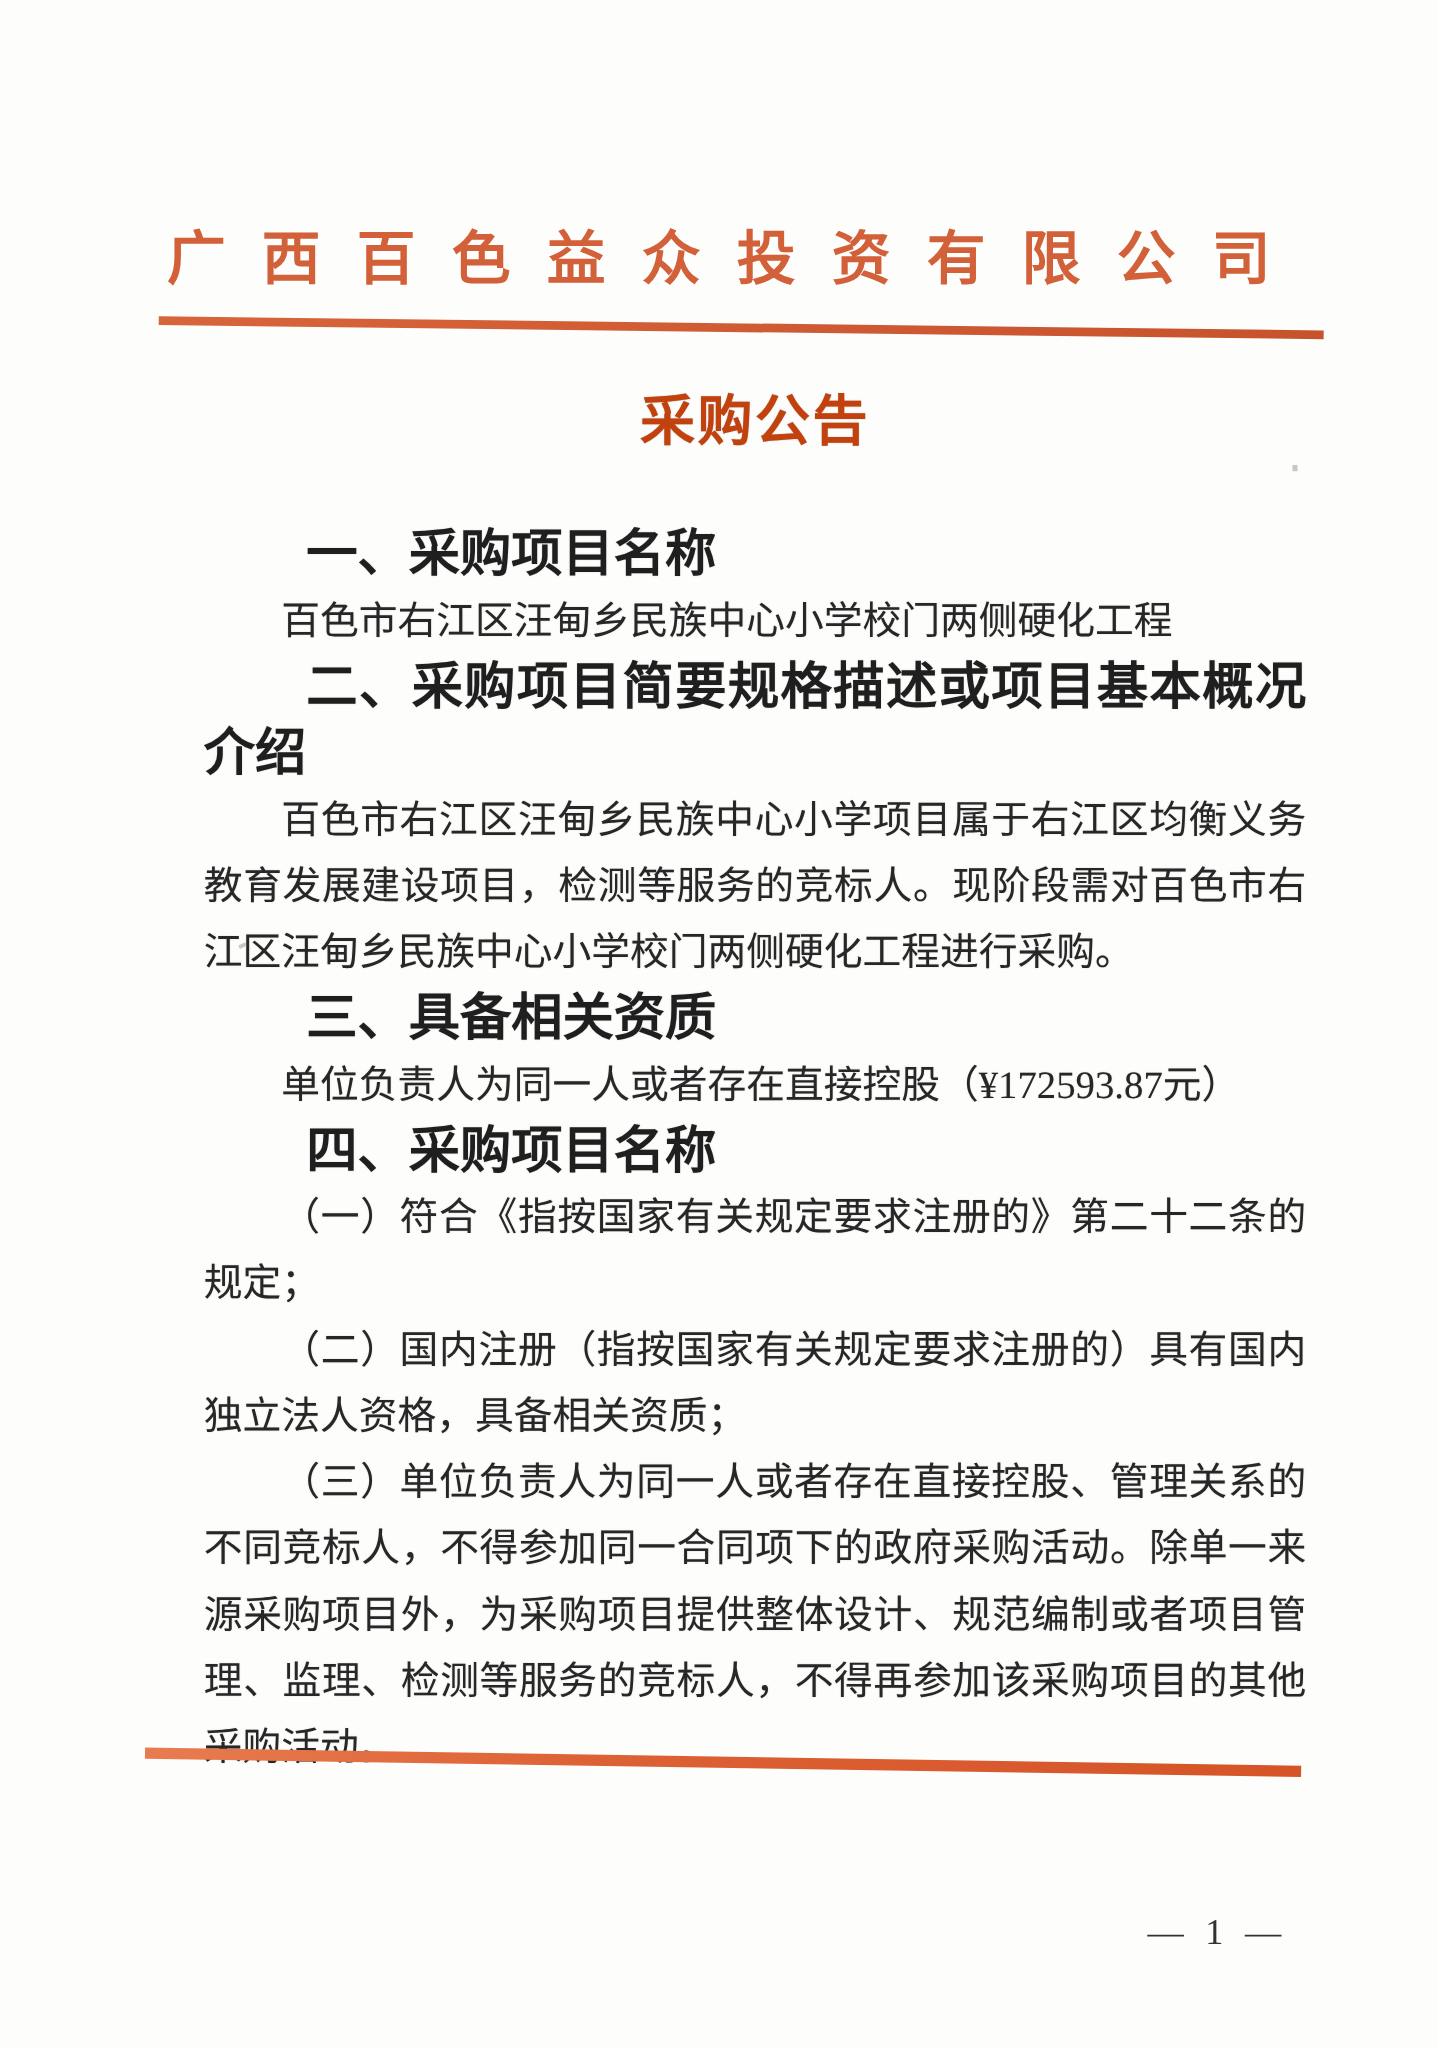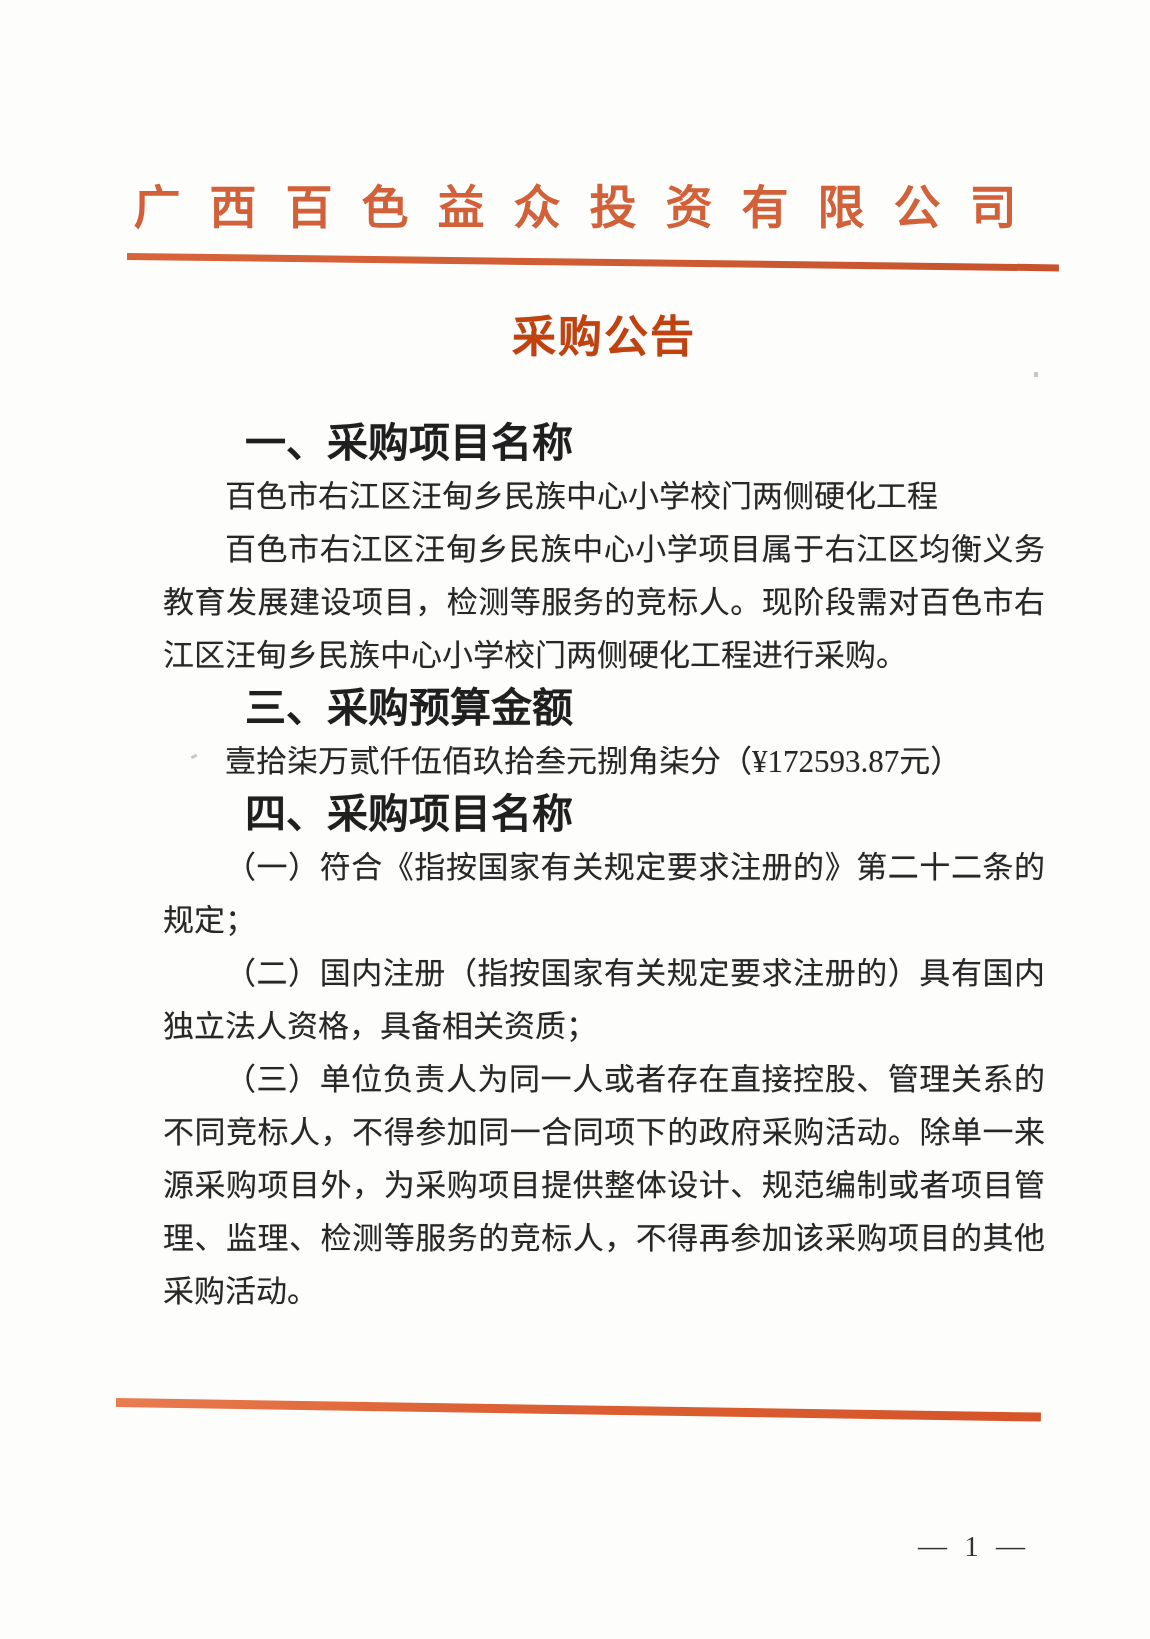--- a/index.html
+++ b/index.html
@@ -115,26 +115,27 @@
   <div class="doc-title">采购公告</div>
 
   <div class="doc-body">
 
     <div>
       <p class="sec-heading">一、采购项目名称</p>
       <p>百色市右江区汪甸乡民族中心小学校门两侧硬化工程</p>
     </div>
 
     <div>
+      <p class="sec-heading">二、采购项目简要规格描述或项目基本概况介绍</p>
       <p>百色市右江区汪甸乡民族中心小学项目属于右江区均衡义务教育发展建设项目，检测等服务的竞标人。现阶段需对百色市右江区汪甸乡民族中心小学校门两侧硬化工程进行采购。</p>
     </div>
 
     <div>
-      <p class="sec-heading">三、采购预算金额</p>
-      <p>壹拾柒万贰仟伍佰玖拾叁元捌角柒分（¥172593.87元）</p>
+      <p class="sec-heading">三、具备相关资质</p>
+      <p>单位负责人为同一人或者存在直接控股（¥172593.87元）</p>
     </div>
 
     <div>
       <p class="sec-heading">四、采购项目名称</p>
       <p>（一）符合《指按国家有关规定要求注册的》第二十二条的规定；</p>
       <p>（二）国内注册（指按国家有关规定要求注册的）具有国内独立法人资格，具备相关资质；</p>
       <p>（三）单位负责人为同一人或者存在直接控股、管理关系的不同竞标人，不得参加同一合同项下的政府采购活动。除单一来源采购项目外，为采购项目提供整体设计、规范编制或者项目管理、监理、检测等服务的竞标人，不得再参加该采购项目的其他采购活动。</p>
     </div>
 
   </div>

